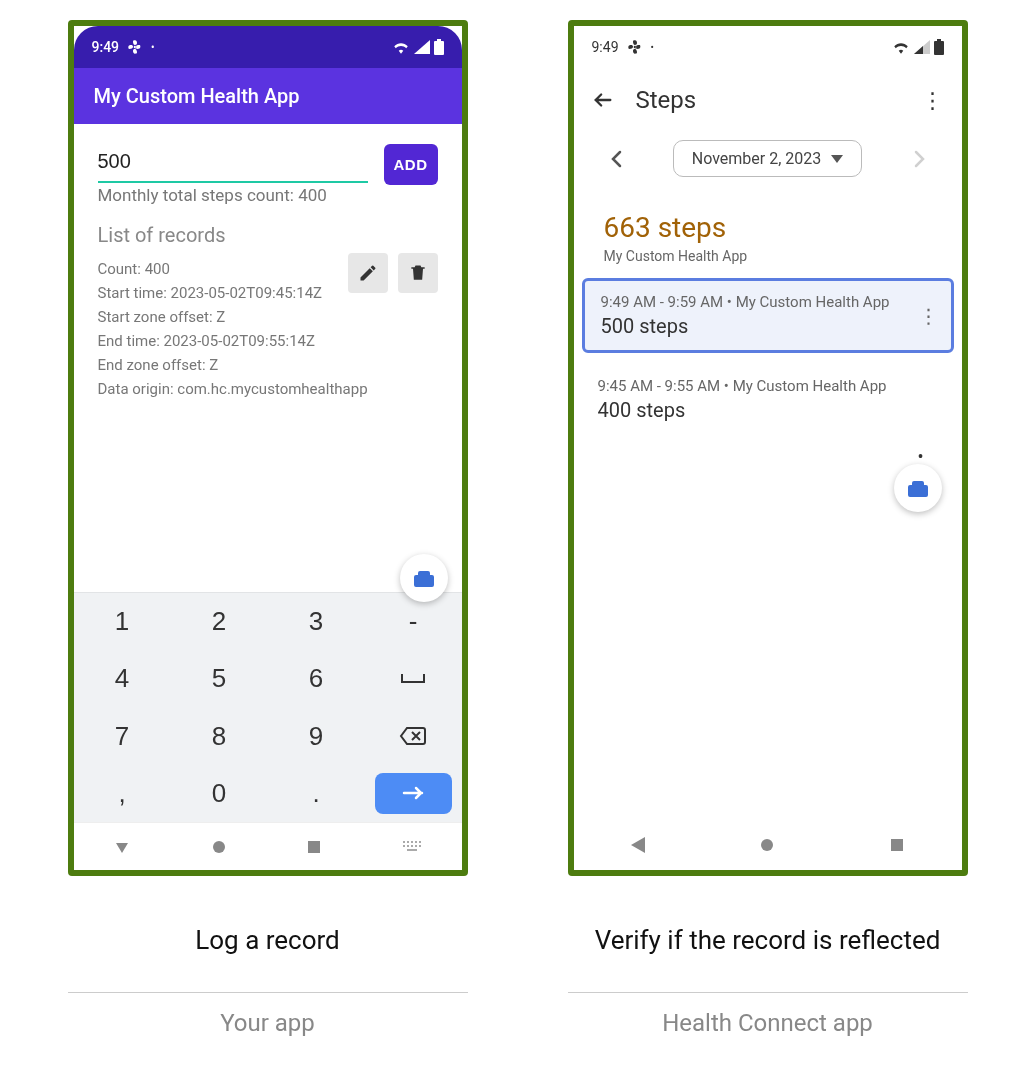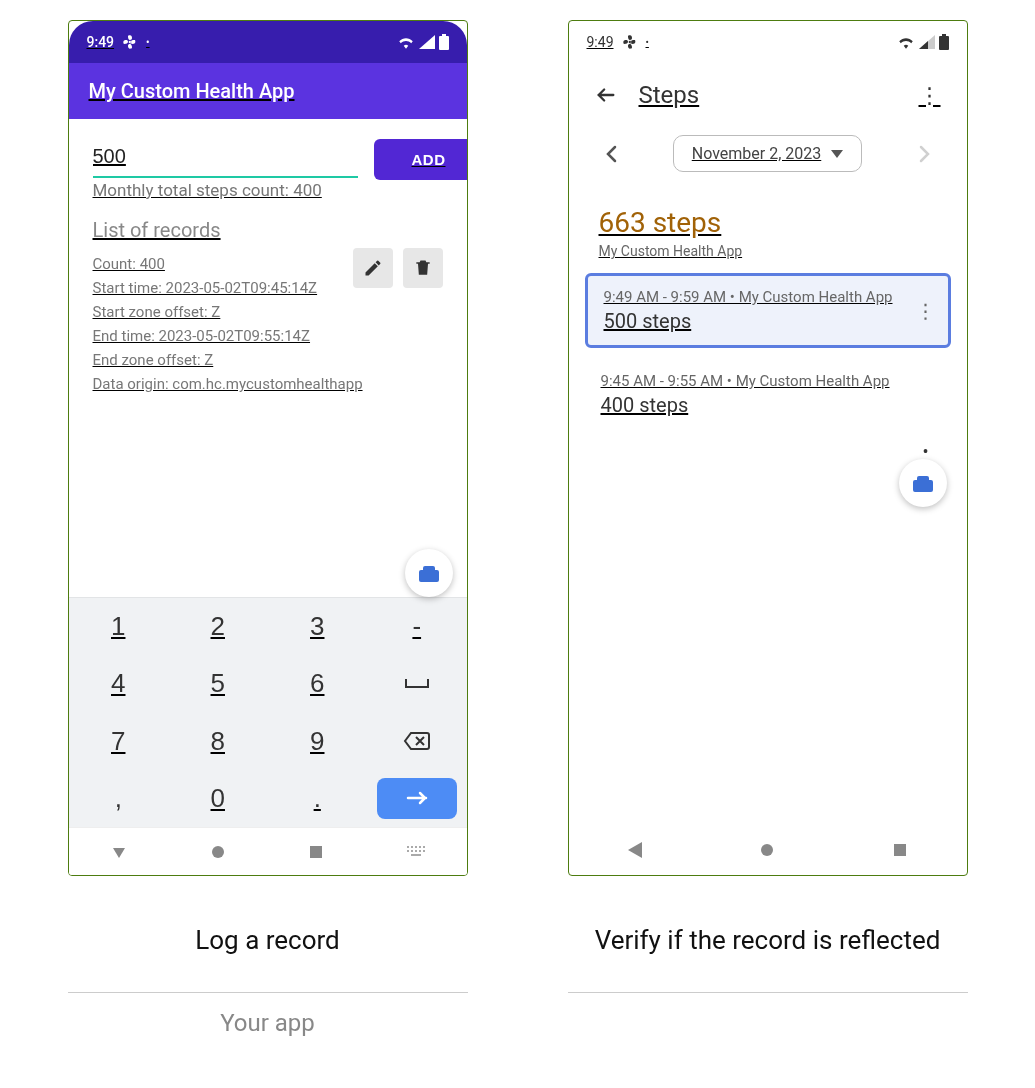--- a/index.html
+++ b/index.html
@@ -7,28 +7,27 @@
     font-family: -apple-system, BlinkMacSystemFont, "Segoe UI", Roboto, Arial, sans-serif;
     background: #fff;
     width: 1035px;
     padding: 20px 50px;
   }
   .row { display: flex; gap: 100px; justify-content: center; }
   .phone-wrap { display: flex; flex-direction: column; align-items: center; }
   .phone {
     width: 400px;
     height: 856px;
-    border: 1px solid #4d7c0f;
+    border: 6px solid #4d7c0f;
     border-radius: 4px;
     background: #fff;
     position: relative;
     overflow: hidden;
     display: flex;
     flex-direction: column;
-    text-decoration: underline;
   }
   
   .ph1-status {
     background: #371dad;
     color: #fff;
     height: 42px;
     border-top-left-radius: 24px;
     border-top-right-radius: 24px;
     display: flex; align-items: center; justify-content: space-between;
     padding: 0 18px;
@@ -38,29 +37,29 @@
   .status-right { display:flex; align-items:center; gap:4px; }
   .ph1-appbar {
     background: #5b33e0;
     color: #fff;
     height: 56px;
     display: flex; align-items: center;
     padding: 0 20px;
     font-size: 20px; font-weight: 500;
   }
   .ph1-body { flex:1; padding: 20px 24px 0 24px; position:relative; }
-  .input-row { display:flex; align-items:flex-start; gap:16px; }
+  .input-row { display:flex; align-items:flex-start; gap:16px;justify-content:flex-end; }
   .steps-input {
     flex:1; border:none; border-bottom:2px solid #1ec9a4;
     font-size:20px; color:#222; padding:6px 0 8px 0; outline:none;
     background:transparent;
   }
   .add-btn {
     background:#5227d4; color:#fff; border:none; border-radius:6px;
-    padding:12px 38px; font-size:15px; font-weight:600; letter-spacing:0.5px;
+    padding:12px 10px; font-size:15px; font-weight:600; letter-spacing:0.5px;
     cursor:pointer;
   }
   .monthly { font-size:17px; color:#777; }
   .list-heading { margin-top:18px; font-size:20px; color:#888; }
   .record-block { margin-top:10px; position:relative; }
   .record-line { font-size:15px; color:#777; line-height:1.6; }
   .icon-btns { position:absolute; right:0; top:-4px; display:flex; gap:10px; }
   .sq-btn {
     width:40px; height:40px; background:#e7e7e7; border-radius:4px;
     display:flex; align-items:center; justify-content:center; cursor:pointer;
@@ -90,40 +89,40 @@
     display:flex; align-items:center; justify-content:space-around;
     color:#888;
   }
   
   .ph2-status {
     height:42px; color:#333;
     display:flex; align-items:center; justify-content:space-between;
     padding:0 18px; font-size:14px;
   }
   .ph2-appbar {
-    height:64px; display:flex; align-items:center; padding:0 26px;
+    height:64px; display:flex; align-items:center; padding:0 18px;
     gap:22px;
   }
   .ph2-title { font-size:24px; color:#333; flex:1; }
   .date-row {
     display:flex; align-items:center; justify-content:space-between;
     padding:8px 28px;
   }
   .date-chip {
     border:1px solid #bbb; border-radius:10px; padding:8px 18px;
     font-size:16px; color:#444; display:flex; align-items:center; gap:10px;
     cursor:pointer;
   }
   .chev { color:#888; font-size:18px; cursor:pointer; padding:8px; }
   .chev.disabled { color:#d0d0d0; cursor:default; }
   .summary { padding:26px 30px 8px 30px; }
   .summary-main { font-size:28px; color:#a16207; }
   .summary-sub { font-size:14px; color:#666; margin-top:4px; }
   .entry {
-    margin:6px 16px; padding:12px 16px; border-radius:6px; position:relative;
+    margin:6px 8px; padding:12px 16px; border-radius:6px; position:relative;
   }
   .entry.hl {
     border:3px solid #5b7de0; background:#eef2fb;
   }
   .entry-time { font-size:15px; color:#666; }
   .entry-val { font-size:20px; color:#333; margin-top:3px; }
   .entry-menu { position:absolute; right:12px; top:50%; transform:translateY(-50%); color:#666; cursor:pointer; font-size:20px; }
   .ph2-fab {
     position:absolute; right:20px; top:438px;
     width:48px; height:48px; border-radius:50%; background:#fff;
@@ -411,15 +410,16 @@
             <svg width="14" height="14" viewBox="0 0 14 14" fill="#888">
               <rect x="1" y="1" width="12" height="12"></rect>
             </svg>
           </span>
       </div>
 
     </div>
 
     <div class="caption">Verify if the record is reflected</div>
     <div class="divider"></div>
+    <div class="subcap">Health Connect app</div>
   </div>
 
 </div>
 
 </body></html>

